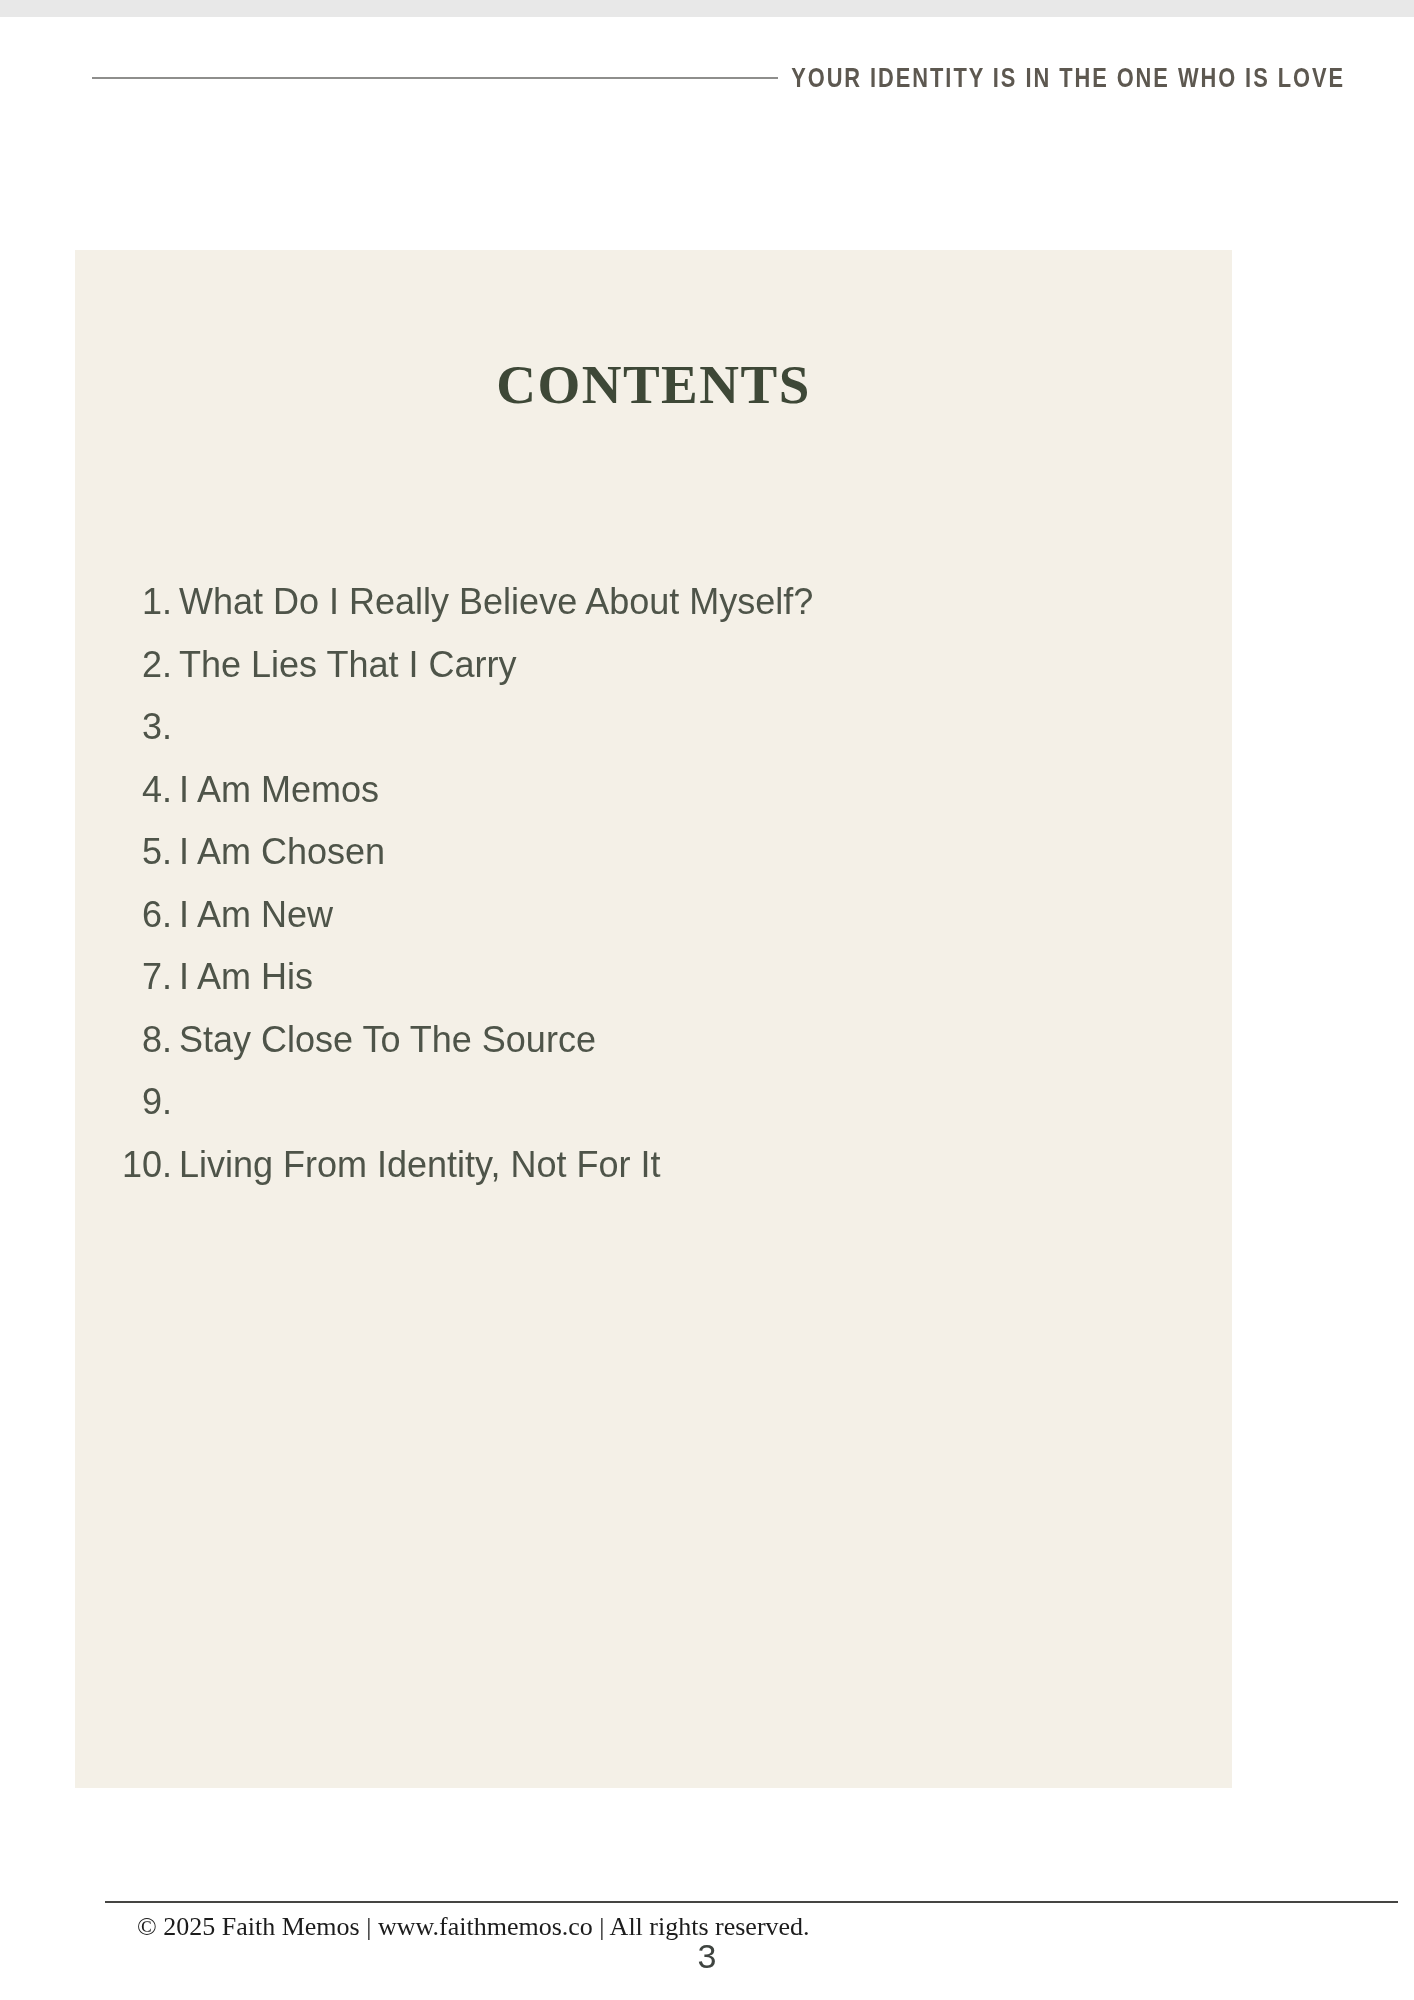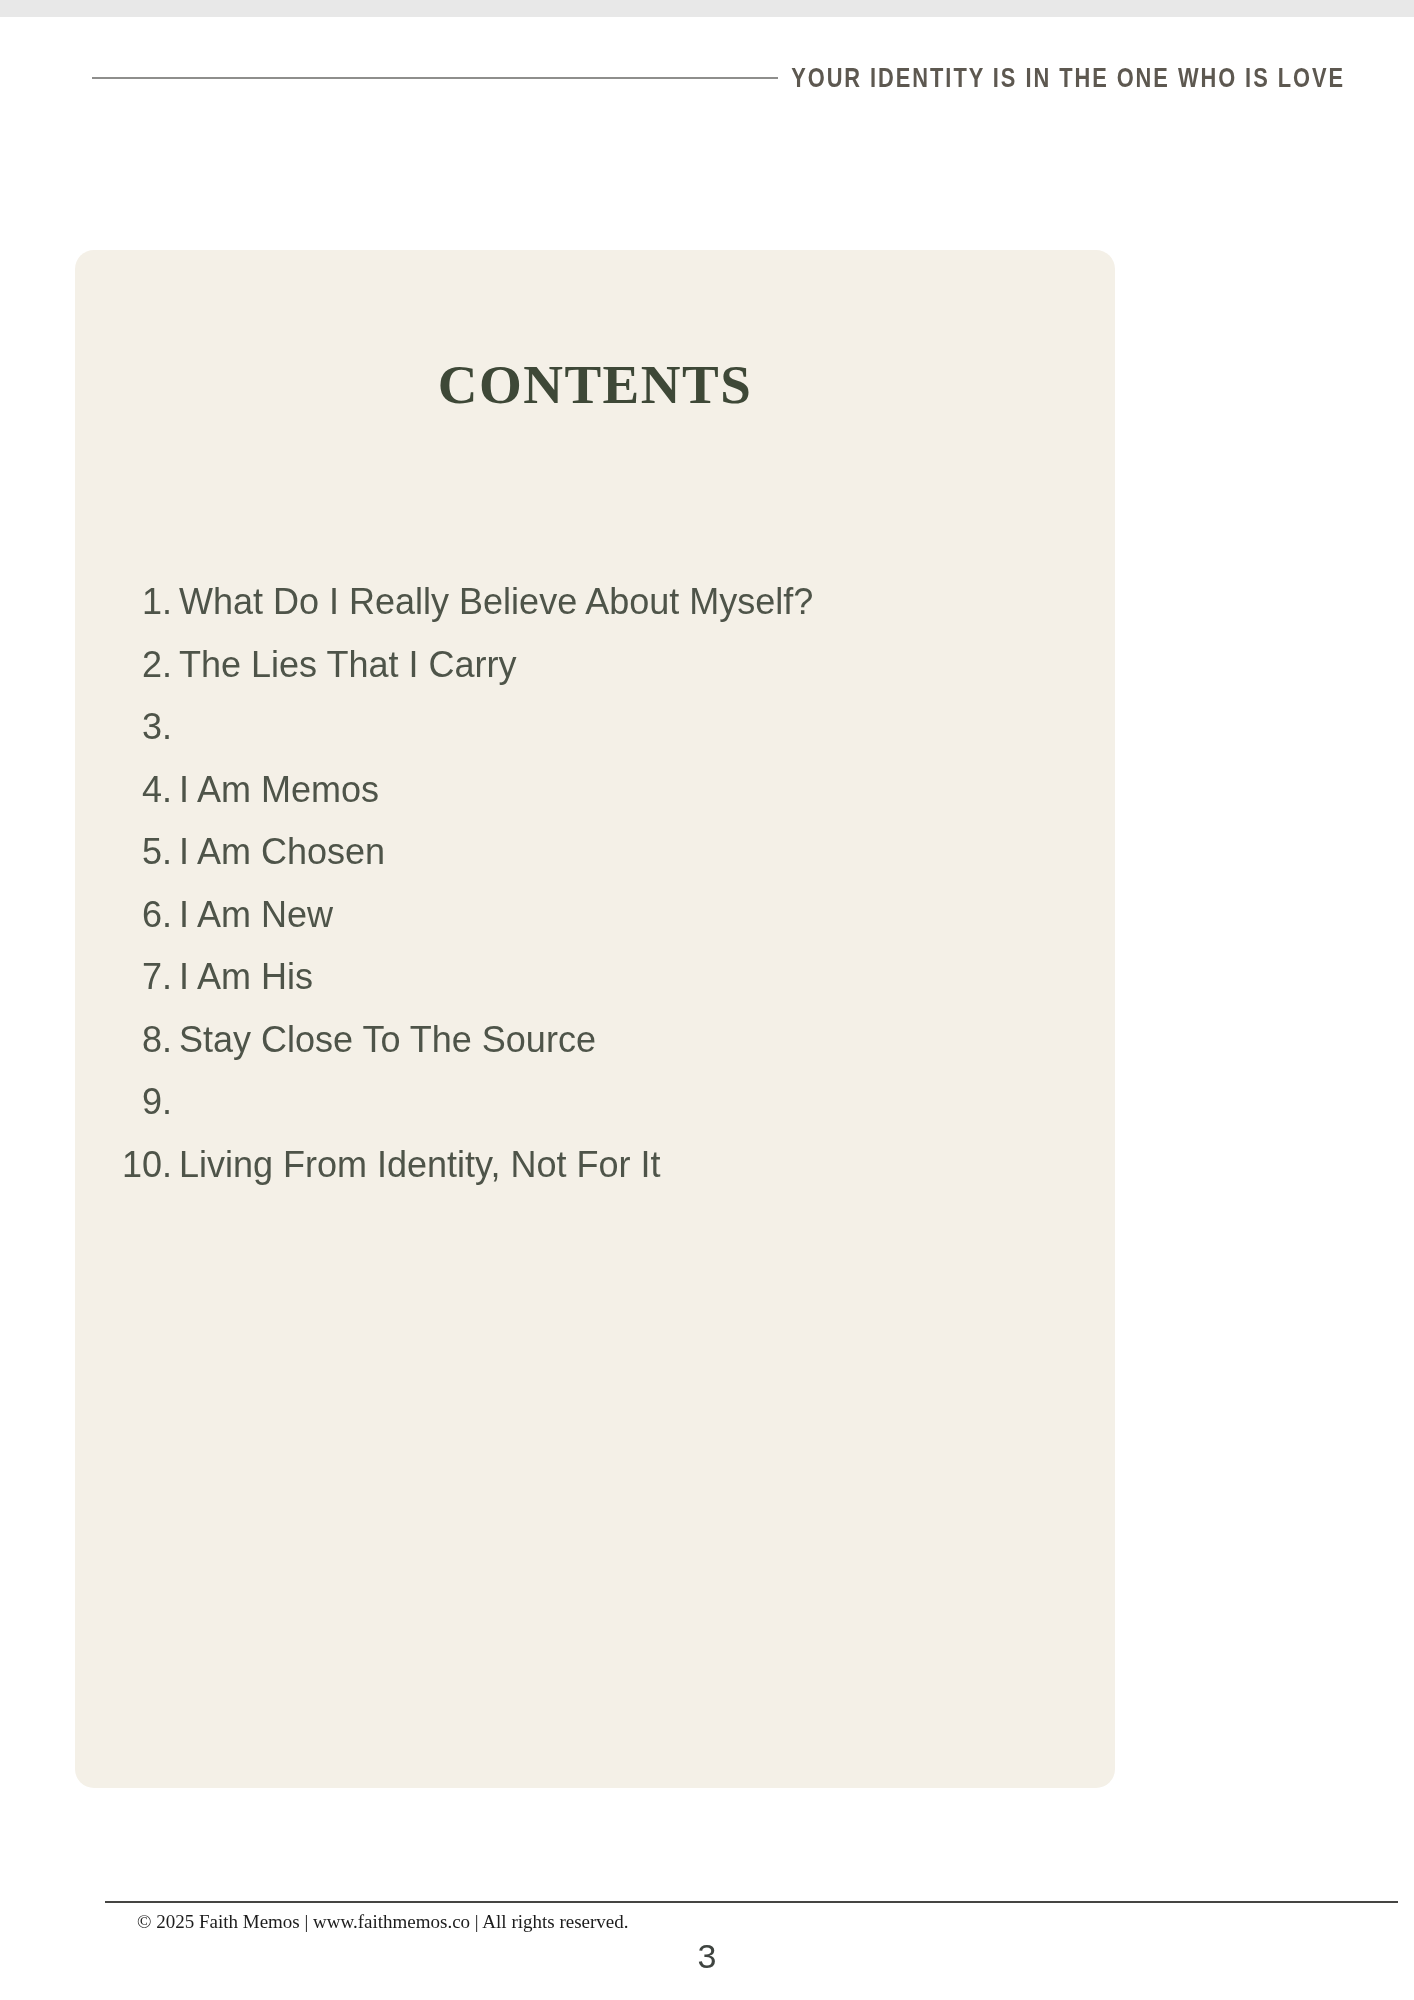--- a/index.html
+++ b/index.html
@@ -36,23 +36,22 @@
     letter-spacing:2.5px;
     color:var(--header-text);
     white-space:nowrap;
     transform:scaleX(0.78);
     transform-origin:100% 50%;
   }
 
   
   .panel{
     position:absolute;left:75px;top:233px;
-    width:1040px;height:1538px;
+    width:1157px;height:1538px;
     background:var(--panel-bg);
-    border-radius:19px;
   }
   .panel-title{
     position:absolute;top:102px;left:0;right:0;
     text-align:center;
     font-family:"Liberation Serif", serif;
     font-weight:700;
     font-size:55px;line-height:1.2;
     letter-spacing:1.5px;
     color:var(--title-green);
   }
@@ -77,21 +76,21 @@
 
   
   .footer-rule{
     position:absolute;left:105px;top:1884px;
     width:1293px;height:2px;
     background:var(--footer-rule);
   }
   .copyright{
     position:absolute;left:137px;top:1893px;
     font-family:"Liberation Serif", serif;
-    font-size:19px;line-height:1.3;
+    font-size:26px;line-height:1.3;
     color:var(--footer-text);
     white-space:nowrap;
   }
   .page-number{
     position:absolute;left:0;right:0;top:1922px;
     text-align:center;
     font-size:34px;line-height:1;
     color:var(--page-number);
   }
 </style>

